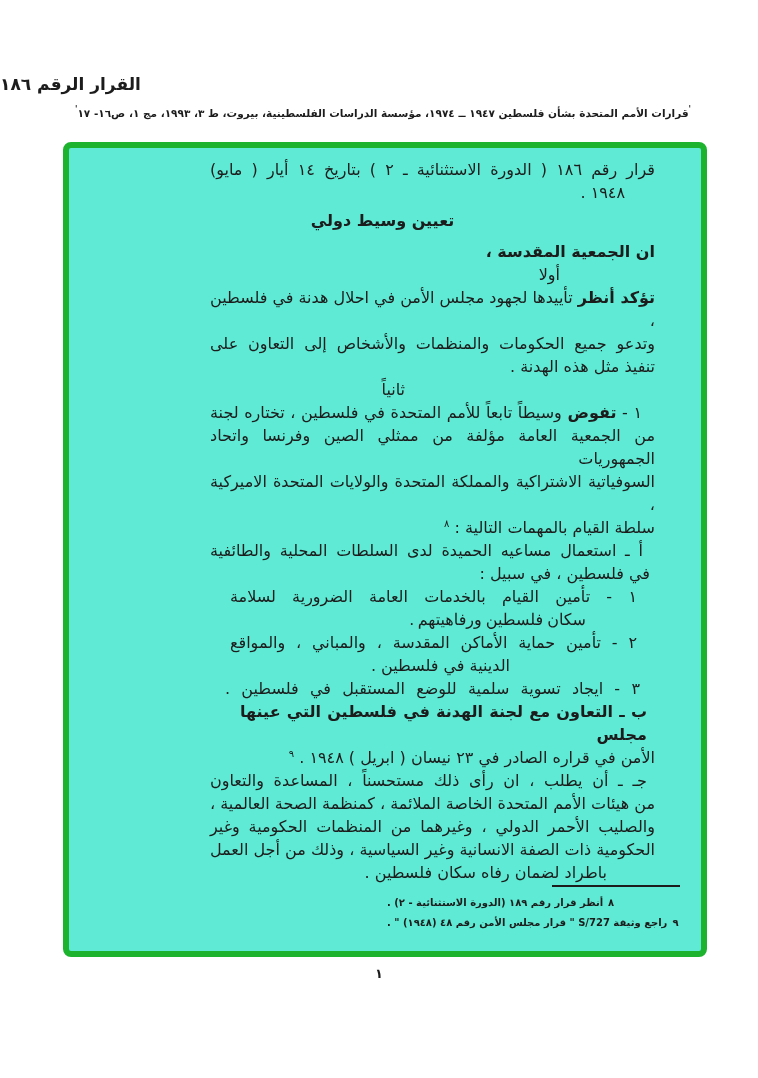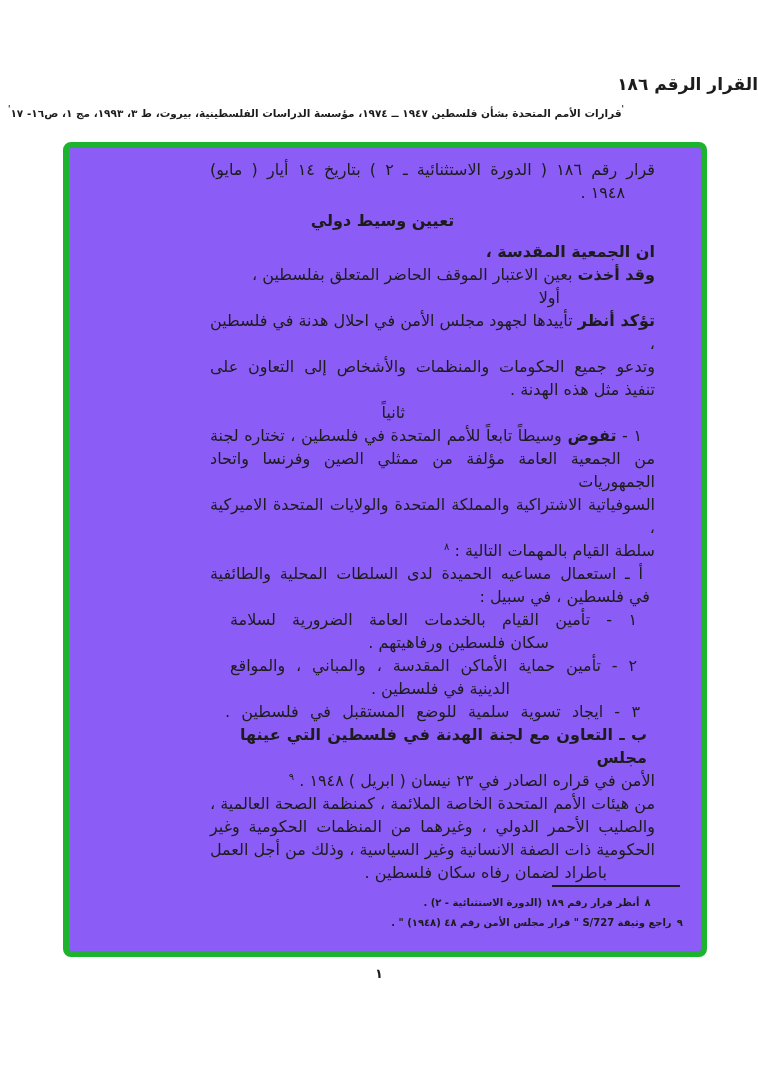--- a/index.html
+++ b/index.html
@@ -1,46 +1,46 @@
 <!DOCTYPE html>
 <html lang="ar"><head>
 <meta charset="utf-8">
 <style>
   html,body{margin:0;padding:0;}
   body{
     width:758px;height:1078px;position:relative;background:#ffffff;
     font-family:"DejaVu Sans",sans-serif;color:#1c1c1c;overflow:hidden;
   }
   .page-title{
-    position:absolute;top:74px;left:0;right:0;text-align:right;
+    position:absolute;top:74px;left:0;right:0;text-align:left;
     font-size:17px;font-weight:bold;direction:rtl;letter-spacing:.5px;
   }
   .source-line{
-    position:absolute;top:105px;left:0;right:0;text-align:left;
+    position:absolute;top:105px;left:0;right:0;text-align:center;
     font-size:10.5px;font-weight:bold;direction:rtl;white-space:nowrap;padding-left:8px;
   }
   .source-line sup{font-size:8px;}
   .green-box{
     position:absolute;left:63px;top:142px;width:632px;height:803px;
-    border:6px solid #1db32f;border-radius:8px;background:#8b5cf6;
+    border:6px solid #1db32f;border-radius:8px;background:#5eead4;
   }
   .body-text{
     position:absolute;top:10px;right:46px;left:141px;
     direction:rtl;font-size:16px;line-height:23px;
   }
   .line{min-height:23px;}
   .rl{text-align:right;}
   .jl{text-align:justify;text-align-last:justify;}
   .b{font-weight:bold;}
   .subject{text-align:center;font-weight:bold;margin:5px 100px 8px 0;}
   .mt6{margin-top:6px;}
   sup.fnref{font-size:10px;vertical-align:super;line-height:0;}
   .footnotes{
     position:absolute;right:14px;bottom:18px;width:300px;
-    direction:rtl;font-size:10px;font-weight:bold;line-height:20px;text-align:center;
+    direction:rtl;font-size:10px;font-weight:bold;line-height:20px;text-align:left;
   }
   .fn-sep{width:128px;border-top:2px solid #1c1c1c;margin-left:auto;margin-right:7px;margin-bottom:6px;}
   .fn-row{white-space:nowrap;}
   .fn-num{margin-left:5px;}
   .page-number{
     position:absolute;top:966px;left:0;right:0;text-align:center;
     font-size:13px;font-weight:bold;
   }
 </style>
 </head>
@@ -49,39 +49,39 @@
 <div class="page-title">القرار الرقم ١٨٦</div>
 
 <div class="source-line"><sup>'</sup><span>قرارات الأمم المتحدة بشأن فلسطين ١٩٤٧ ــ ١٩٧٤، مؤسسة الدراسات الفلسطينية، بيروت، ط ٣، ١٩٩٣، مج ١، ص١٦- ١٧</span><sup>'</sup></div>
 
 <div class="green-box">
   <div class="body-text" id="body-lines">
       <div class="line jl"><span>قرار رقم ١٨٦ ( الدورة الاستثنائية ـ ٢ ) بتاريخ ١٤ أيار ( مايو)</span></div>
       <div class="line rl" style="margin-right: 30px;"><span>١٩٤٨ .</span></div>
       <div class="line subject"><span>تعيين وسيط دولي</span></div>
       <div class="line rl mt6"><span class="b">ان الجمعية المقدسة ،</span></div>
-      <div class="line rl"><span class="b">وقد أخذت</span><span> بعين الاعتبار الموقف الحاضر المتعلق بفلسطين ،</span></div>
       <div class="line rl" style="margin-right: 95px;"><span>أولا</span></div>
       <div class="line jl"><span class="b">تؤكد أنظر</span><span> تأييدها لجهود مجلس الأمن في احلال هدنة في فلسطين ،</span></div>
       <div class="line jl"><span>وتدعو جميع الحكومات والمنظمات والأشخاص إلى التعاون على</span></div>
       <div class="line rl"><span>تنفيذ مثل هذه الهدنة .</span></div>
       <div class="line rl" style="margin-right: 250px;"><span>ثانياً</span></div>
       <div class="line jl" style="margin-right: 13px;"><span>١ - </span><span class="b">تفوض</span><span> وسيطاً تابعاً للأمم المتحدة في فلسطين ، تختاره لجنة</span></div>
       <div class="line jl"><span>من الجمعية العامة مؤلفة من ممثلي الصين وفرنسا واتحاد الجمهوريات</span></div>
       <div class="line jl"><span>السوفياتية الاشتراكية والمملكة المتحدة والولايات المتحدة الاميركية ،</span></div>
       <div class="line rl"><span>سلطة القيام بالمهمات التالية : </span><sup class="fnref">٨</sup></div>
       <div class="line jl" style="margin-right: 12px;"><span>أ ـ استعمال مساعيه الحميدة لدى السلطات المحلية والطائفية</span></div>
       <div class="line rl" style="margin-right: 5px;"><span>في فلسطين ، في سبيل :</span></div>
       <div class="line jl" style="margin-right: 18px; margin-left: 20px;"><span>١ - تأمين القيام بالخدمات العامة الضرورية لسلامة</span></div>
-      <div class="line rl" style="margin-right: 106px;"><span>سكان فلسطين ورفاهيتهم .</span></div>
+      <div class="line rl" style="margin-right: 69px; font-family: Liberation Serif, serif;"><span>سكان فلسطين ورفاهيتهم .</span></div>
       <div class="line jl" style="margin-right: 18px; margin-left: 20px;"><span>٢ - تأمين حماية الأماكن المقدسة ، والمباني ، والمواقع</span></div>
       <div class="line rl" style="margin-right: 145px;"><span>الدينية في فلسطين .</span></div>
       <div class="line jl" style="margin-right: 15px; margin-left: 15px;"><span>٣ - ايجاد تسوية سلمية للوضع المستقبل في فلسطين .</span></div>
       <div class="line jl" style="margin-right: 8px; margin-left: 30px; font-weight: bold;"><span>ب ـ التعاون مع لجنة الهدنة في فلسطين التي عينها مجلس</span></div>
       <div class="line rl"><span>الأمن في قراره الصادر في ٢٣ نيسان ( ابريل ) ١٩٤٨ . </span><sup class="fnref">٩</sup></div>
+      <div class="line jl" style="margin-right: 8px;"><span>جـ ـ أن يطلب ، ان رأى ذلك مستحسناً ، المساعدة والتعاون</span></div>
       <div class="line jl"><span>من هيئات الأمم المتحدة الخاصة الملائمة ، كمنظمة الصحة العالمية ،</span></div>
       <div class="line jl"><span>والصليب الأحمر الدولي ، وغيرهما من المنظمات الحكومية وغير</span></div>
       <div class="line jl"><span>الحكومية ذات الصفة الانسانية وغير السياسية ، وذلك من أجل العمل</span></div>
       <div class="line rl" style="margin-right: 48px;"><span>باطراد لضمان رفاه سكان فلسطين .</span></div>
     </div>
 
   <div class="footnotes">
     <div class="fn-sep"></div>
     <div class="fn-row">
       <span class="fn-num">٨</span><span>أنظر قرار رقم ١٨٩ (الدورة الاستثنائية - ٢) .</span>

